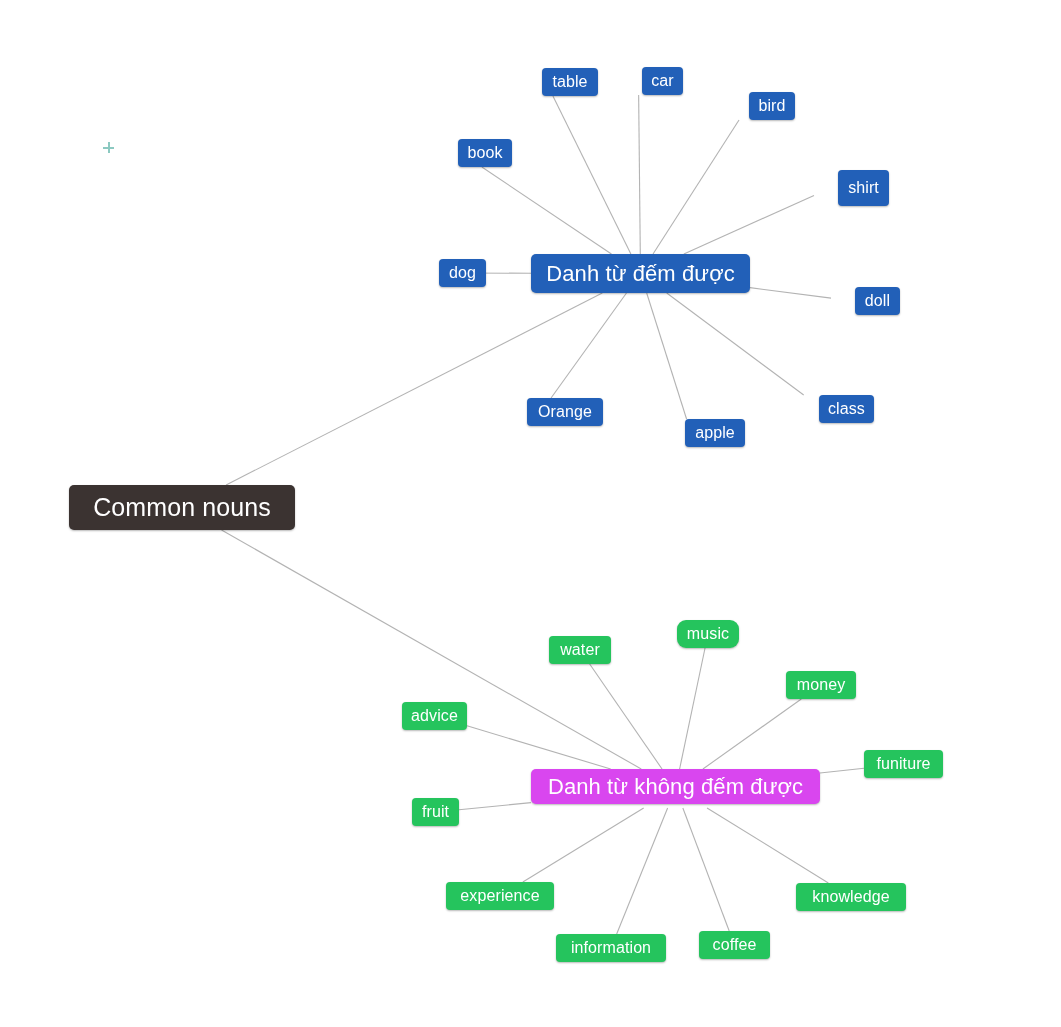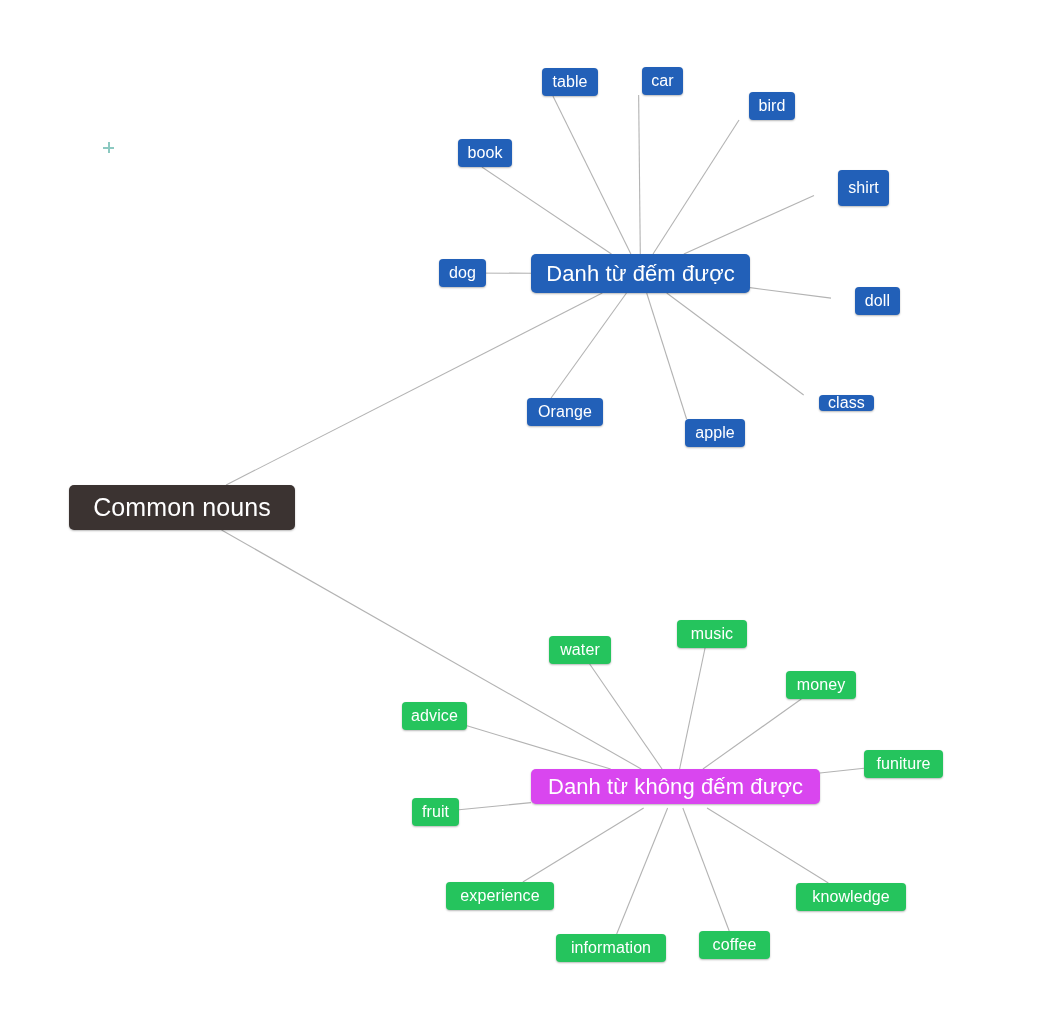--- a/index.html
+++ b/index.html
@@ -138,42 +138,42 @@
     </div>
     <div class="node node-leaf-blue" style="background: rgb(34, 96, 184); left: 725px; top: 92px; width: 46px; height: 28px;">
       <span>bird</span>
     </div>
     <div class="node node-leaf-blue" style="background: rgb(34, 96, 184); left: 814px; top: 170px; width: 51px; height: 36px;">
       <span>shirt</span>
     </div>
     <div class="node node-leaf-blue" style="background: rgb(34, 96, 184); left: 831px; top: 287px; width: 45px; height: 28px;">
       <span>doll</span>
     </div>
-    <div class="node node-leaf-blue" style="background: rgb(34, 96, 184); left: 795px; top: 395px; width: 55px; height: 16px; text-align: center;">
+    <div class="node node-leaf-blue" style="background: rgb(34, 96, 184); left: 795px; top: 395px; width: 55px; height: 28px; text-align: center;">
       <span>class</span>
     </div>
     <div class="node node-leaf-blue" style="background: rgb(34, 96, 184); left: 661px; top: 419px; width: 60px; height: 28px;">
       <span>apple</span>
     </div>
     <div class="node node-leaf-blue" style="background: rgb(34, 96, 184); left: 503px; top: 398px; width: 76px; height: 28px;">
       <span>Orange</span>
     </div>
     <div class="node node-leaf-blue" style="background: rgb(34, 96, 184); left: 415px; top: 259px; width: 47px; height: 28px;">
       <span>dog</span>
     </div>
     <div class="node node-branch-green" style="background: #d946ef; left: 531px; top: 769px; width: 289px; height: 35px;">
       <span>Danh từ không đếm được</span>
     </div>
     <div class="node node-leaf-green" style="background: rgb(37, 196, 93); left: 402px; top: 702px; width: 65px; height: 28px;">
       <span>advice</span>
     </div>
     <div class="node node-leaf-green" style="background: rgb(37, 196, 93); left: 549px; top: 636px; width: 62px; height: 28px;">
       <span>water</span>
     </div>
-    <div class="node node-leaf-green" style="background: rgb(37, 196, 93); left: 677px; top: 620px; width: 70px; height: 28px;">
+    <div class="node node-leaf-green" style="background: rgb(37, 196, 93); left: 677px; top: 620px; width: 62px; height: 28px; border-radius: 9px;">
       <span>music</span>
     </div>
     <div class="node node-leaf-green" style="background: rgb(37, 196, 93); left: 786px; top: 671px; width: 70px; height: 28px;">
       <span>money</span>
     </div>
     <div class="node node-leaf-green" style="background: rgb(37, 196, 93); left: 864px; top: 750px; width: 79px; height: 28px;">
       <span>funiture</span>
     </div>
     <div class="node node-leaf-green" style="background: rgb(37, 196, 93); left: 796px; top: 883px; width: 110px; height: 28px;">
       <span>knowledge</span>

